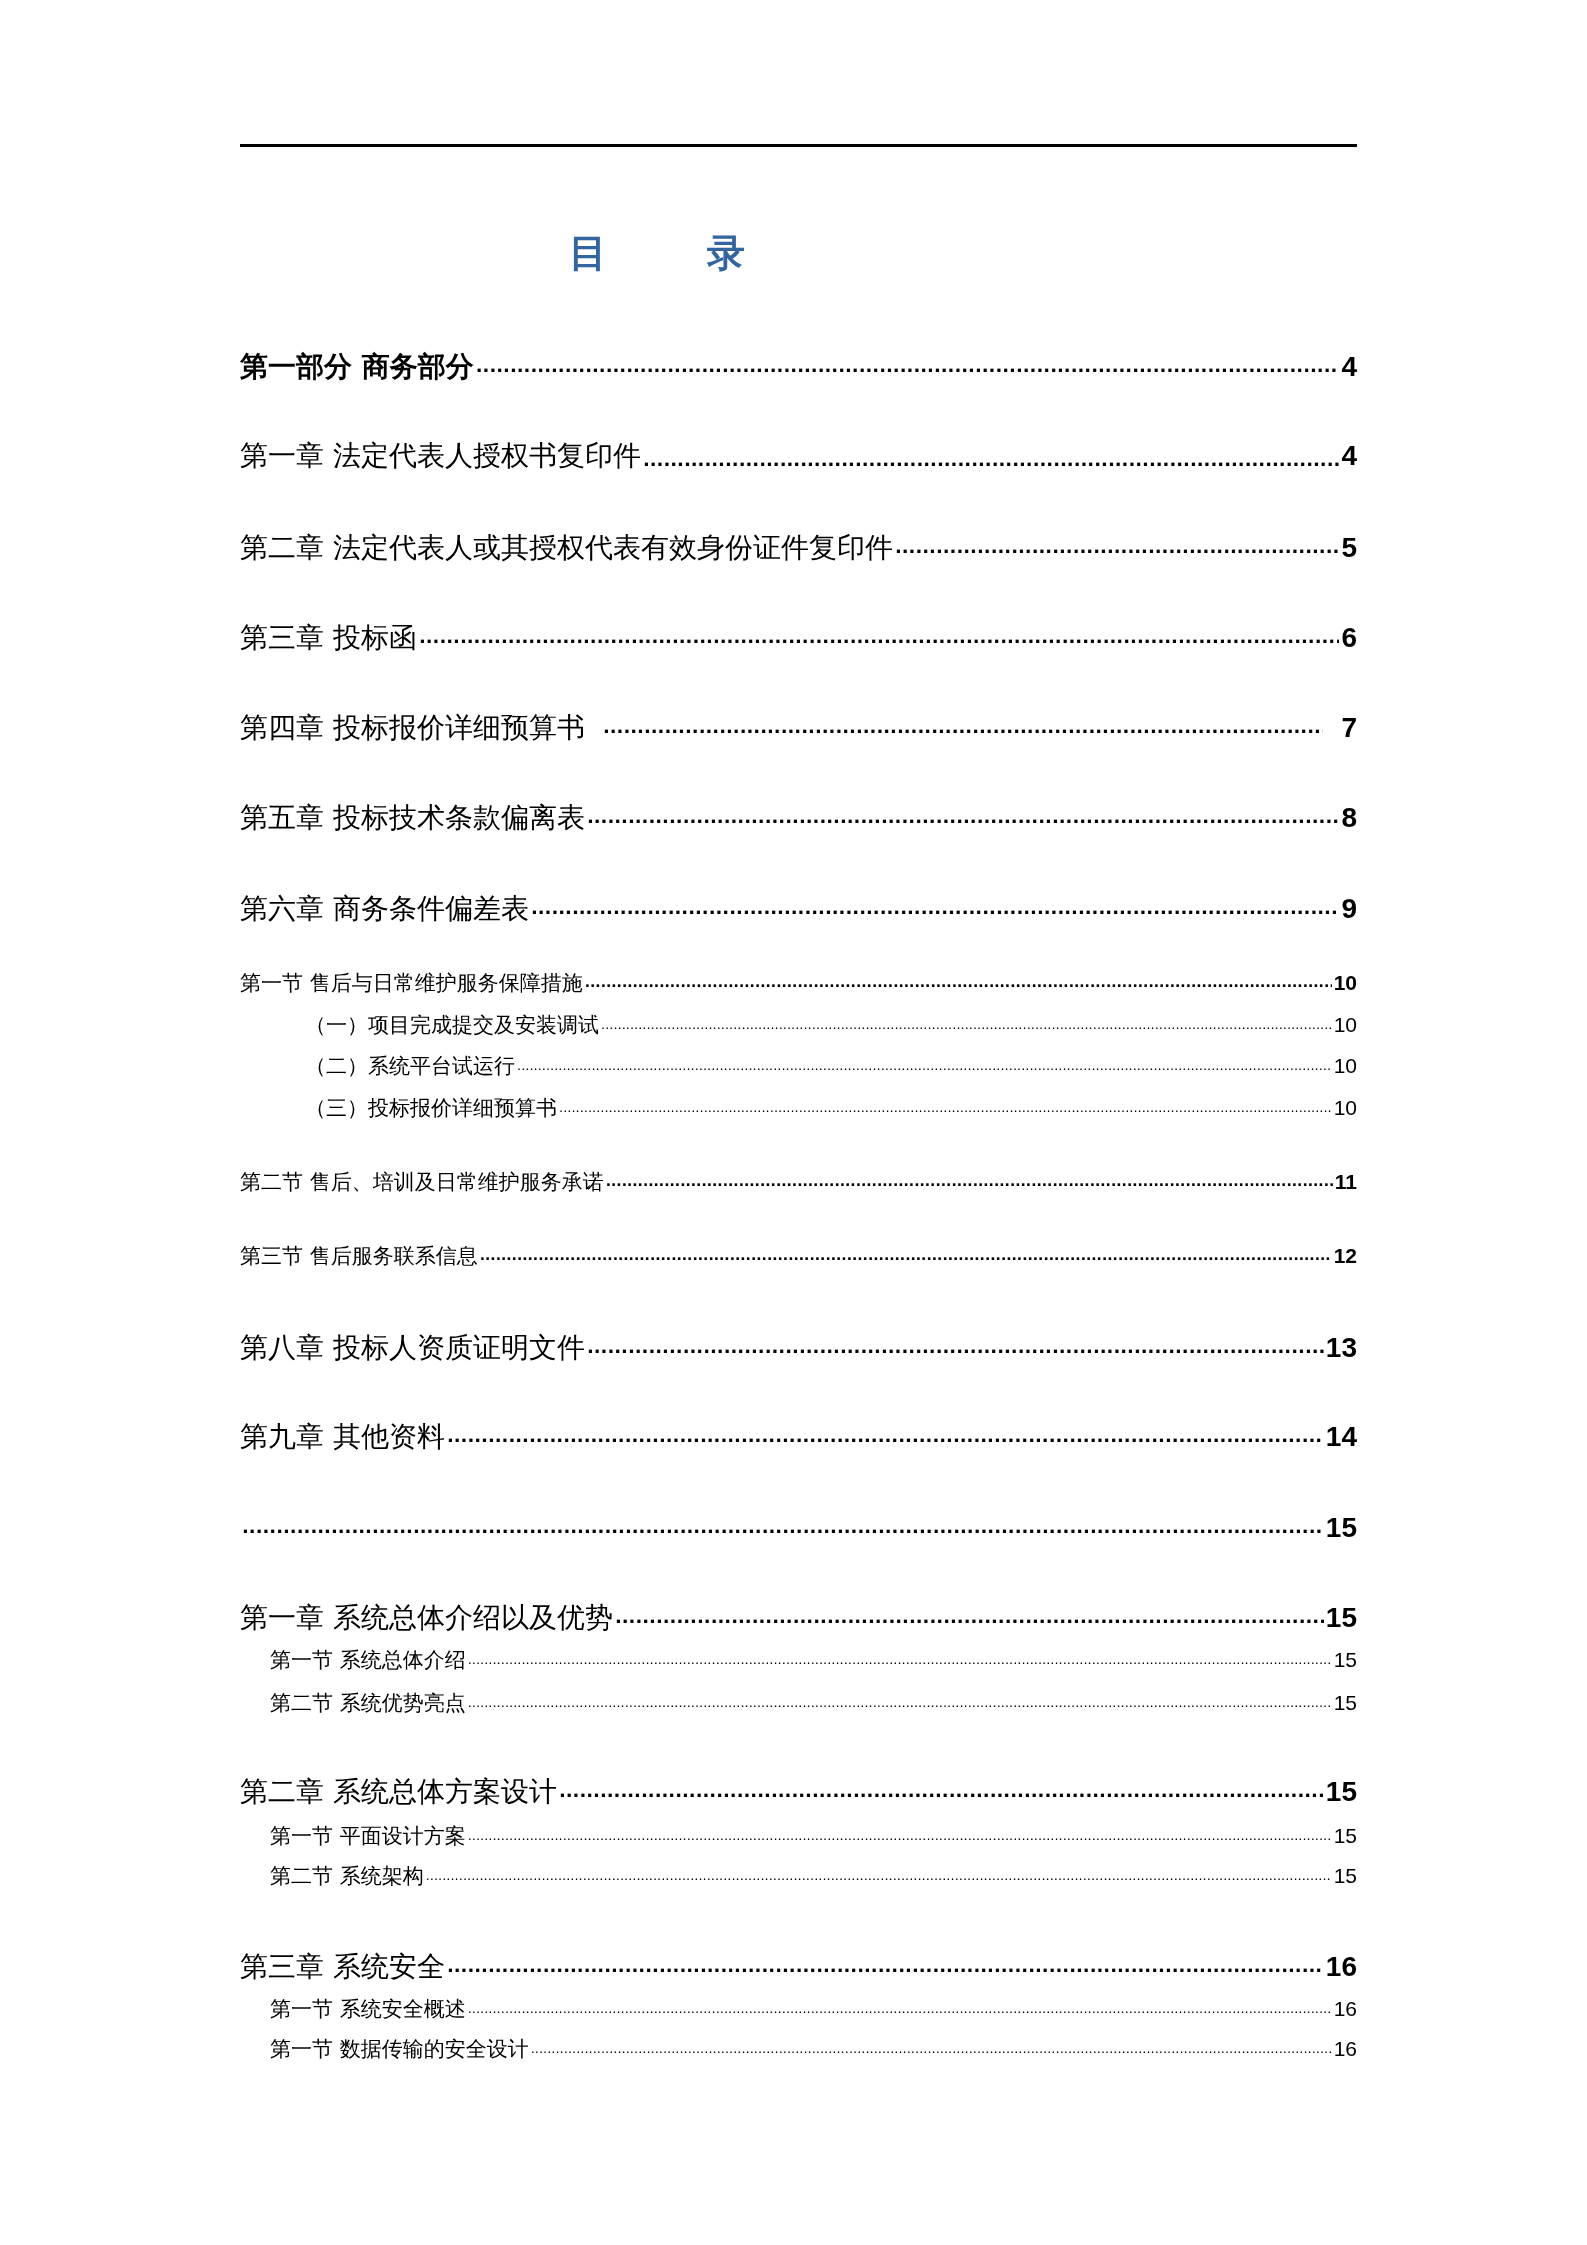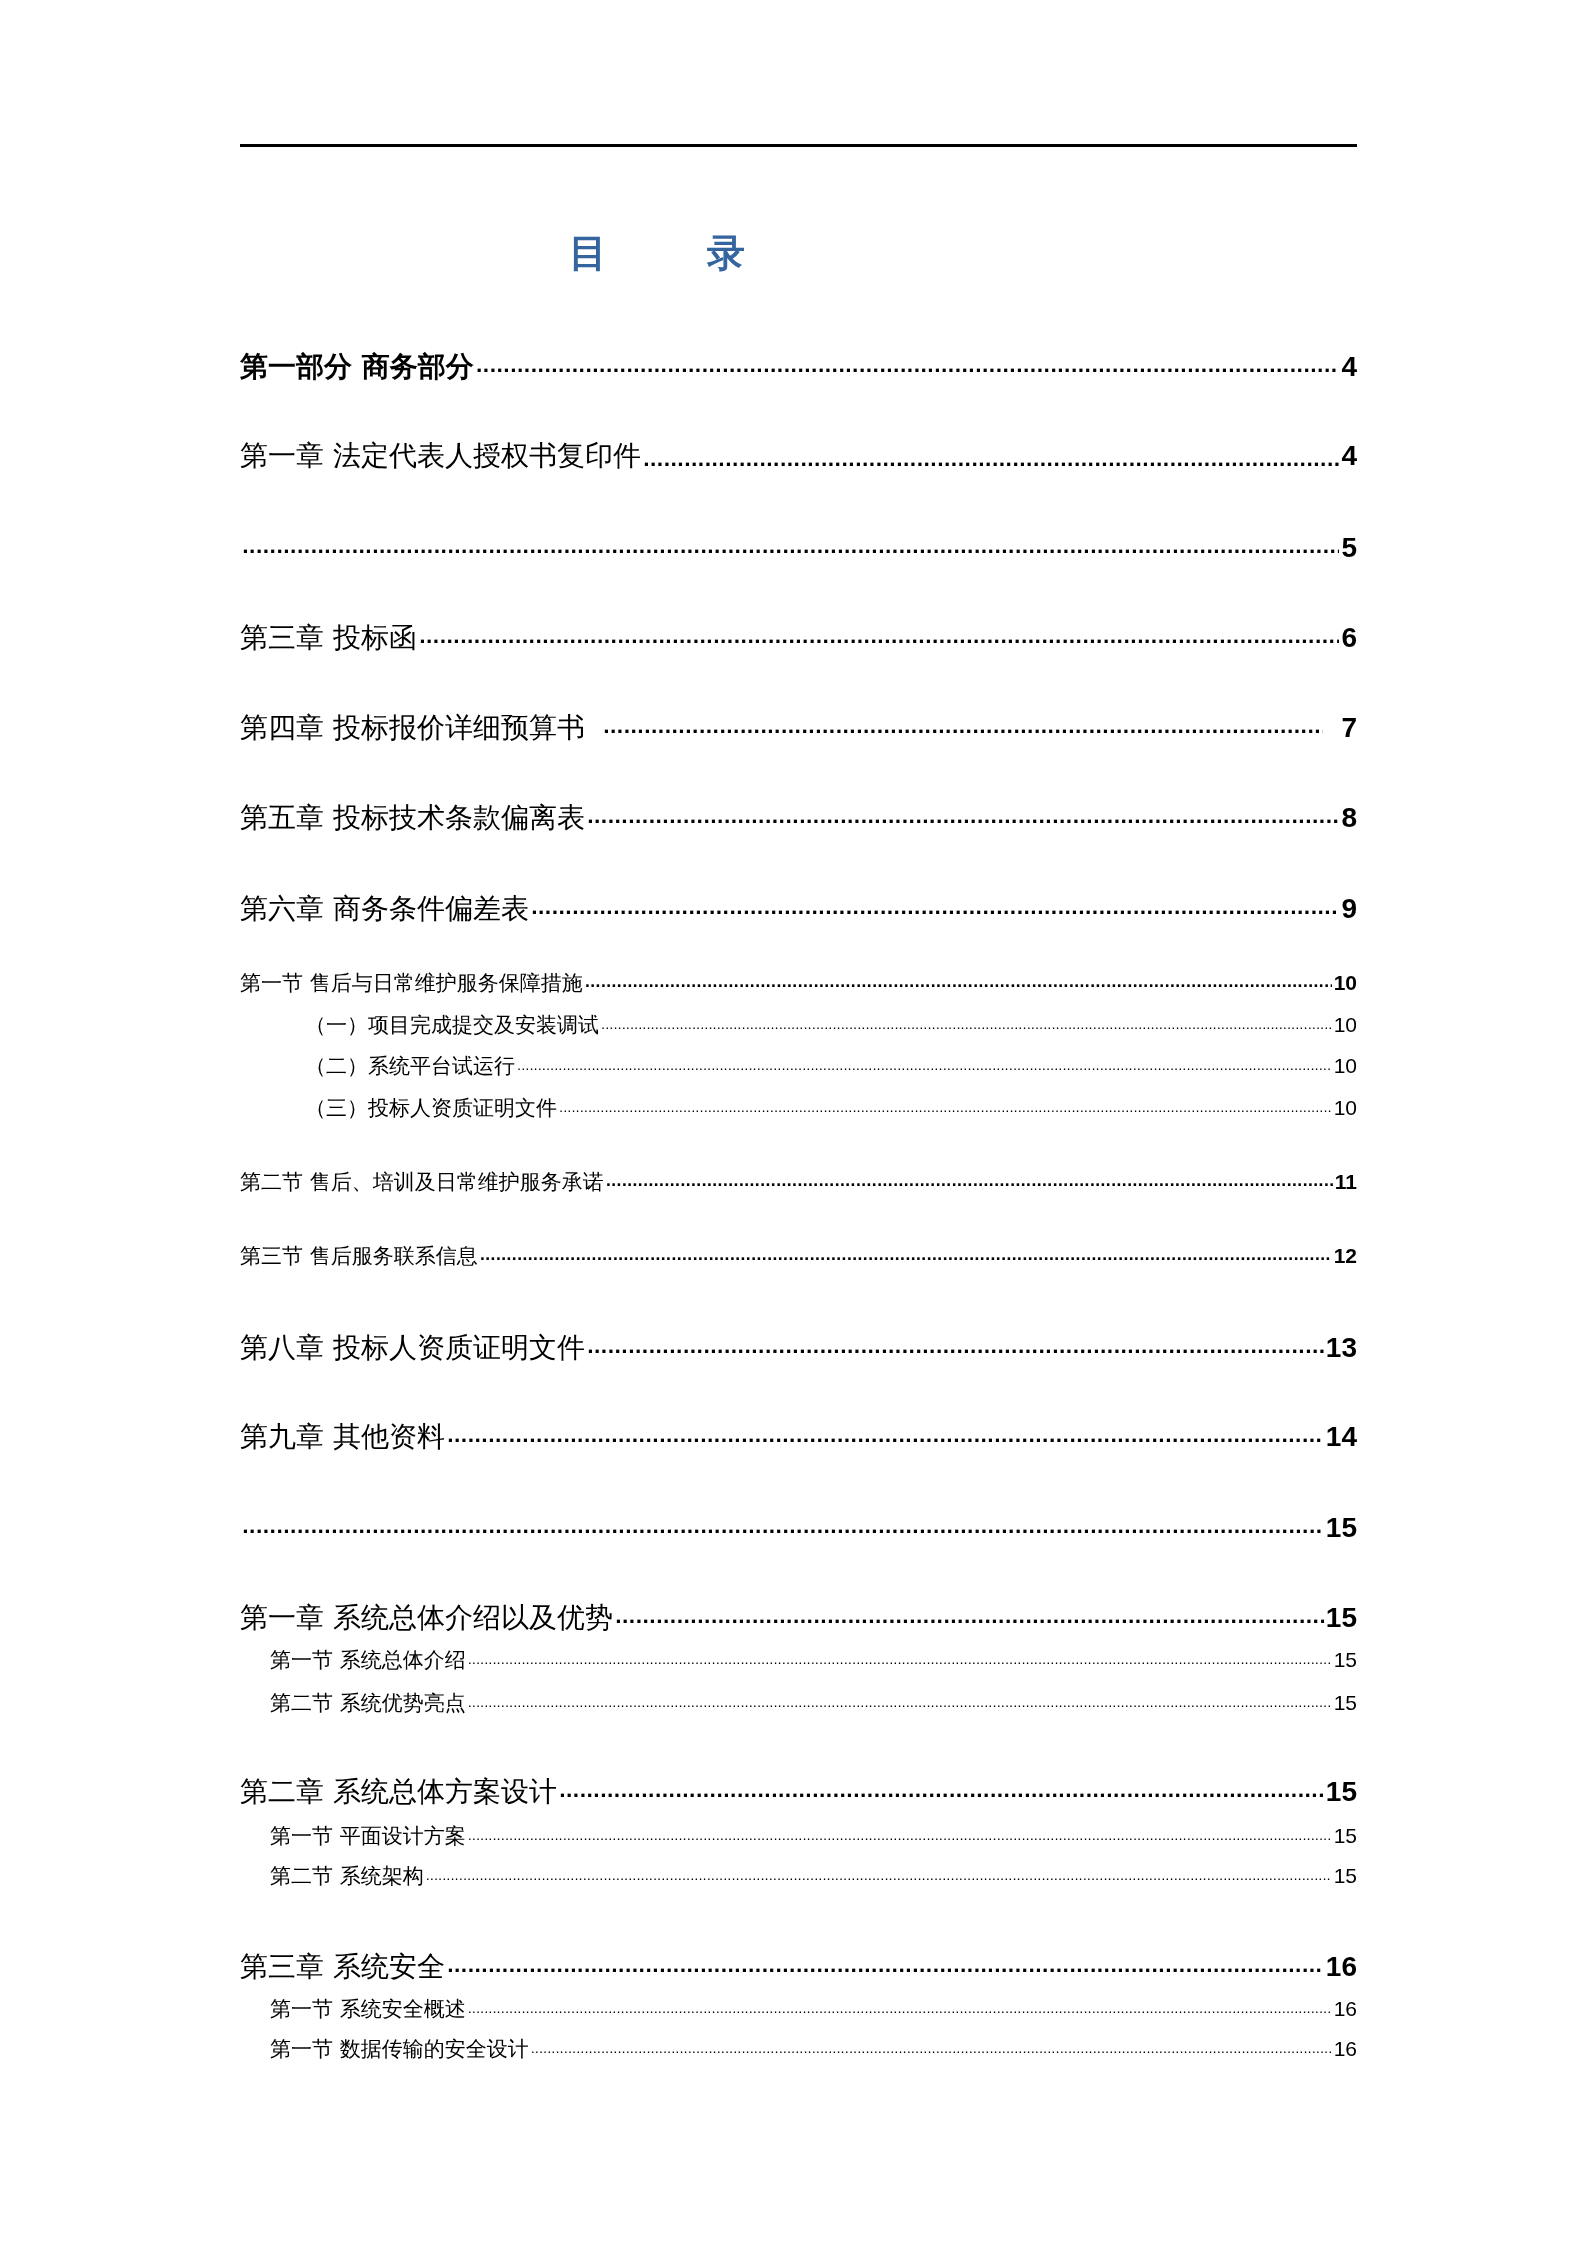--- a/index.html
+++ b/index.html
@@ -47,20 +47,21 @@
       <span class="label">第一部分  商务部分</span>
       <span class="leader"></span>
       <span class="page">4</span>
     </div>
     <div class="toc-entry lvl-chapter" style="top: 437px; align-items: center;">
       <span class="label">第一章  法定代表人授权书复印件</span>
       <span class="leader"></span>
       <span class="page">4</span>
     </div>
     <div class="toc-entry lvl-chapter" style="top: 529px;">
+      <span class="label">第二章  法定代表人或其授权代表有效身份证件复印件</span>
       <span class="leader"></span>
       <span class="page">5</span>
     </div>
     <div class="toc-entry lvl-chapter" style="top: 619px;">
       <span class="label">第三章    投标函</span>
       <span class="leader"></span>
       <span class="page">6</span>
     </div>
     <div class="toc-entry lvl-chapter" style="top: 709px; gap: 16px;">
       <span class="label">第四章    投标报价详细预算书</span>
@@ -86,21 +87,21 @@
       <span class="label">（一）项目完成提交及安装调试</span>
       <span class="leader"></span>
       <span class="page">10</span>
     </div>
     <div class="toc-entry lvl-sub" style="top: 1052px;">
       <span class="label">（二）系统平台试运行</span>
       <span class="leader"></span>
       <span class="page">10</span>
     </div>
     <div class="toc-entry lvl-sub" style="top: 1094px;">
-      <span class="label">（三）投标人资质证明文件</span>
+      <span class="label">（三）投标报价详细预算书</span>
       <span class="leader"></span>
       <span class="page">10</span>
     </div>
     <div class="toc-entry lvl-section" style="top: 1168px;">
       <span class="label">第二节  售后、培训及日常维护服务承诺</span>
       <span class="leader"></span>
       <span class="page">11</span>
     </div>
     <div class="toc-entry lvl-section" style="top: 1242px;">
       <span class="label">第三节    售后服务联系信息</span>

